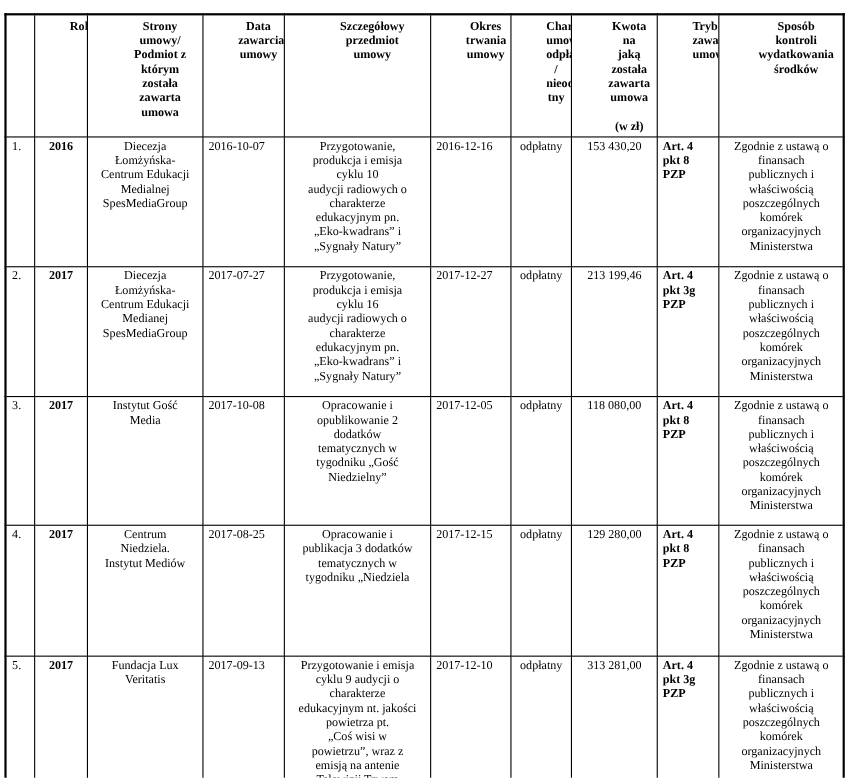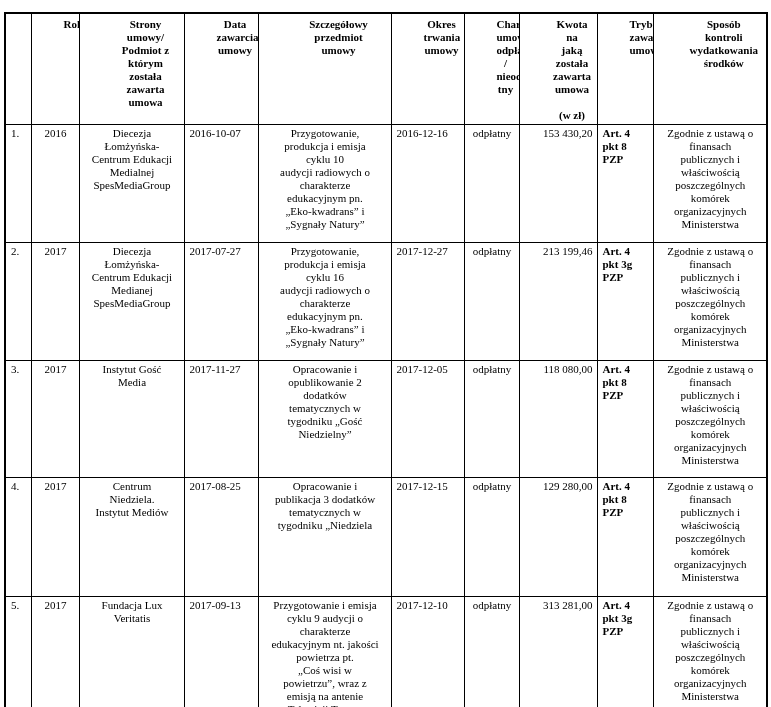--- a/index.html
+++ b/index.html
@@ -40,24 +40,24 @@
   table.contracts th {
     font-weight: bold;
     text-align: center;
     padding-top: 4px;
     padding-left: 32px;
   }
   th.h-lp { padding-top: 16px; }
   th.h-charakter { font-size: 10px; line-height: 12px; }
   th.h-kwota { }
   td.c-lp { text-align: left; }
-  td.c-rok { text-align: center; }
+  td.c-rok { text-align: center; font-weight: bold; }
   td.c-data, td.c-okres { text-align: left; margin-top: 32px; }
   td.c-charakter { text-align: center; padding-left: 2px; padding-right: 2px; }
-  td.c-kwota { text-align: right; }
+  td.c-kwota { text-align: center; }
   td.c-tryb { text-align: left; padding-left: 6px; font-weight: bold; }
   td.c-strony, td.c-przedmiot, td.c-sposob { text-align: center; }
   tr.r-header { height: 81px; }
   tr.r-0 { height: 118px; }
   tr.r-1 { height: 118px; }
   tr.r-2 { height: 117px; }
   tr.r-3 { height: 119px; }
   tr.r-4 { height: 131px; }
   tr.r-5 { height: 120px; }
 </style>
@@ -179,21 +179,21 @@
 poszczególnych
 komórek
 organizacyjnych
 Ministerstwa</td>
       </tr>
       <tr class="r-2">
         <td class="c-lp">3.</td>
         <td class="c-rok">2017</td>
         <td class="c-strony">Instytut Gość
 Media</td>
-        <td class="c-data">2017-11-27</td>
+        <td class="c-data">2017-10-08</td>
         <td class="c-przedmiot">Opracowanie i
 opublikowanie 2
 dodatków
 tematycznych w
 tygodniku „Gość
 Niedzielny”</td>
         <td class="c-okres">2017-12-05</td>
         <td class="c-charakter">odpłatny</td>
         <td class="c-kwota">118 080,00</td>
         <td class="c-tryb">Art. 4

